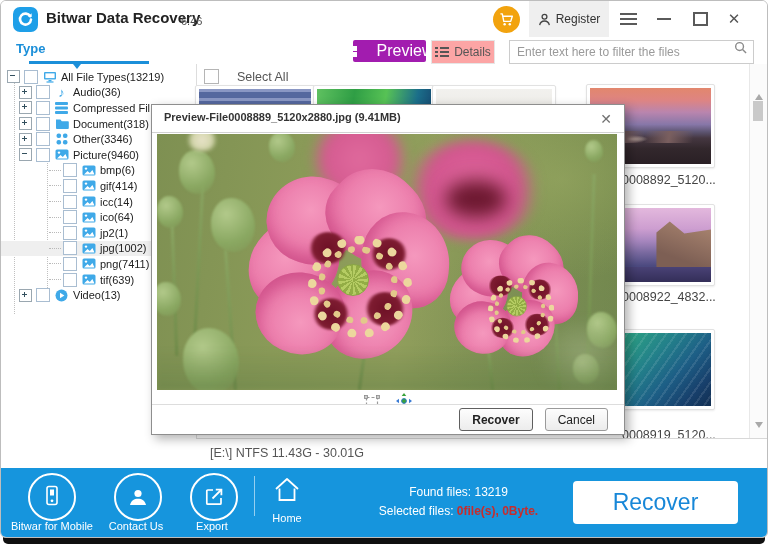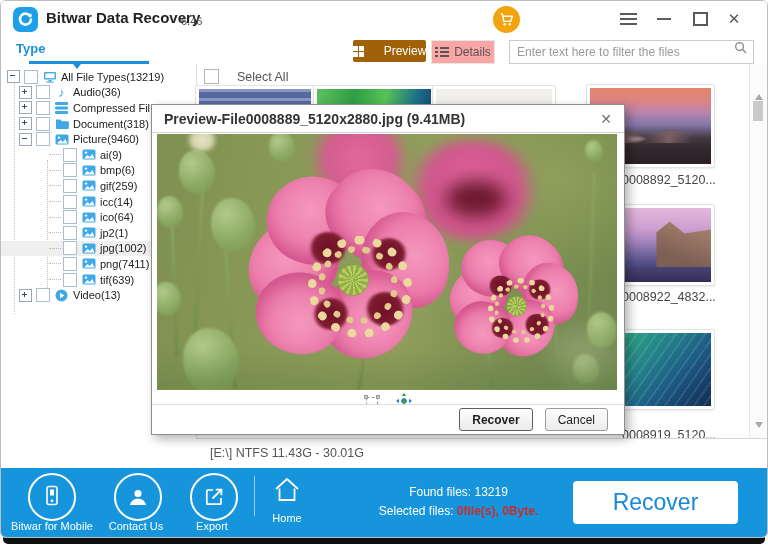--- a/index.html
+++ b/index.html
@@ -19,21 +19,21 @@
   .bars{display:flex;flex-direction:column;gap:3px;}
   .bars i{display:block;width:17px;height:2px;background:#5a5a5a;}
   .minbar{width:14px;height:2px;background:#5a5a5a;}
   .maxbox{width:11px;height:10px;border:2px solid #5a5a5a;}
 
   
   .toolbar{position:absolute;top:36px;left:0;right:0;height:27px;background:#fff;border-bottom:1px solid #e3e3e3;}
   .tab-type{position:absolute;left:15px;top:4px;font-size:13px;font-weight:bold;color:#1B8FD9;cursor:pointer;}
   .tab-underline{position:absolute;left:28px;top:24px;width:120px;height:3px;background:#1B8FD9;}
   .tab-notch{position:absolute;left:72px;top:63px;width:0;height:0;border:4px solid transparent;border-top:5px solid #1B8FD9;z-index:5;}
-  .btn-preview{position:absolute;left:352px;top:3px;width:73px;height:22px;background:#a16207;color:#fff;font-size:12px;display:flex;align-items:center;justify-content:center;gap:20px;border-radius:2px;cursor:pointer;}
+  .btn-preview{position:absolute;left:352px;top:3px;width:73px;height:22px;background:#a21caf;color:#fff;font-size:16px;display:flex;align-items:center;justify-content:center;gap:20px;border-radius:2px;cursor:pointer;}
   .btn-details{position:absolute;left:430px;top:3px;width:62px;height:22px;background:#fca5a5;color:#555;font-size:12px;display:flex;align-items:center;justify-content:center;gap:5px;border:1px solid #e6e6e6;cursor:pointer;}
   .pgrid{display:grid;grid-template-columns:5px 5px;grid-template-rows:5px 5px;gap:1px;}
   .pgrid i{background:#fff;}
   .dlist{display:flex;flex-direction:column;gap:2px;}
   .dlist i{display:flex;align-items:center;gap:2px;}
   .dlist i b{width:3px;height:2px;background:#555;}
   .dlist i s{display:block;width:9px;height:2px;background:#555;}
   .search-wrap{position:absolute;left:508px;top:3px;width:243px;height:22px;border:1px solid #ccc;display:flex;background:#fff;}
   .search-wrap input{border:0;outline:none;flex:1;font-size:12px;padding:0 7px;color:#333;font-family:"Liberation Sans",sans-serif;background:transparent;}
   .search-wrap input::placeholder{color:#9a9a9a;}
@@ -92,21 +92,21 @@
   .bb-label{position:absolute;font-size:11px;color:#fff;text-align:center;cursor:pointer;}
   .bb-div{position:absolute;left:253px;top:8px;width:1px;height:40px;background:rgba(255,255,255,.55);}
   .home-icon{position:absolute;left:271px;top:8px;cursor:pointer;}
   .bb-stats{position:absolute;left:330px;width:255px;top:15px;text-align:center;font-size:12px;line-height:1.6;}
   .red{color:#C62D2D;font-weight:bold;}
   .recover-btn{position:absolute;left:572px;top:13px;width:165px;height:43px;background:#fff;border-radius:4px;color:#1787D8;font-size:23px;display:flex;align-items:center;justify-content:center;cursor:pointer;}
 
   
   .modal{position:absolute;left:150px;top:103px;width:472px;height:329px;background:#fff;border:1px solid #8e8e8e;box-shadow:4px 4px 10px rgba(0,0,0,.30);z-index:30;}
   .modal-title{position:absolute;top:0;left:0;right:0;height:27px;border-bottom:1px solid #d2d2d2;background:#fff;}
-  .modal-title-text{position:absolute;left:12px;top:6px;font-size:14px;font-weight:bold;color:#333;}
+  .modal-title-text{position:absolute;left:12px;top:6px;font-size:11px;font-weight:bold;color:#333;}
   .modal-close{position:absolute;right:8px;top:4px;width:20px;height:20px;display:flex;align-items:center;justify-content:center;font-size:14px;color:#707070;cursor:pointer;}
   .preview{position:absolute;left:5px;top:29px;width:460px;height:256px;overflow:hidden;}
   .zoom-icons{position:absolute;left:0;right:0;top:288px;height:16px;display:flex;justify-content:center;gap:16px;}
   .zi{display:flex;align-items:center;justify-content:center;cursor:pointer;}
   .modal-footer{position:absolute;left:0;right:0;bottom:0;height:29px;border-top:1px solid #ddd;display:flex;justify-content:flex-end;align-items:center;gap:12px;padding-right:16px;background:#fff;}
   .mbtn{height:21px;padding:0 12px;background:linear-gradient(#fdfdfd,#ececec);border:1px solid #9a9a9a;border-radius:3px;font-size:12px;color:#222;display:flex;align-items:center;cursor:pointer;}
   .mbtn.primary{font-weight:bold;border-color:#5f5f5f;}
 
   
   .pscene{position:relative;width:100%;height:100%;background:
@@ -160,20 +160,29 @@
       </div>
       <div class="app-title">Bitwar Data Recovery</div>
       <div class="app-version">6.46</div>
       <div class="cart-btn">
         <svg width="15" height="15" viewBox="0 0 16 16">
             <path d="M1.5 2h2l1.6 8h7.4l1.7-5.5H4.4" fill="none" stroke="#fff" stroke-width="1.5" stroke-linejoin="round"></path>
             <circle cx="6" cy="13" r="1.3" fill="#fff"></circle>
             <circle cx="11.5" cy="13" r="1.3" fill="#fff"></circle>
           </svg>
       </div>
+      <div class="register-btn">
+        <span>
+            <svg width="13" height="13" viewBox="0 0 14 14">
+              <circle cx="7" cy="4" r="2.6" fill="none" stroke="#444" stroke-width="1.4"></circle>
+              <path d="M1.8 13c.6-3 2.6-4.4 5.2-4.4S11.6 10 12.2 13" fill="none" stroke="#444" stroke-width="1.4"></path>
+            </svg>
+          </span>
+        <span>Register</span>
+      </div>
       <div class="wc wc-menu">
           <span class="bars">
             <i></i>
             <i></i>
             <i></i>
           </span>
         </div>
       <div class="wc wc-min">
           <span class="minbar"></span>
         </div>
@@ -269,20 +278,33 @@
           <span class="exp plus"></span>
           <span class="cb"></span>
           <span class="nico">
               <svg width="14" height="11" viewBox="0 0 14 11">
                 <path d="M1 1.5h4.4l1.4 1.8H13a.8.8 0 0 1 .8.8v6a.9.9 0 0 1-.9.9H1.9A.9.9 0 0 1 1 10.1z" fill="#3FA9E8"></path>
               </svg>
             </span>
           <span class="tlabel">Document(318)</span>
         </div>
 
+        <div class="trow lvl1">
+          <span class="exp plus"></span>
+          <span class="cb"></span>
+          <span class="nico">
+              <svg width="12" height="12" viewBox="0 0 12 12">
+                <rect x="0.5" y="0.5" width="4.6" height="4.6" rx="2" fill="#3FA9E8"></rect>
+                <rect x="6.9" y="0.5" width="4.6" height="4.6" rx="2" fill="#3FA9E8"></rect>
+                <rect x="0.5" y="6.9" width="4.6" height="4.6" rx="2" fill="#3FA9E8"></rect>
+                <rect x="6.9" y="6.9" width="4.6" height="4.6" rx="2" fill="#3FA9E8"></rect>
+              </svg>
+            </span>
+          <span class="tlabel">Other(3346)</span>
+        </div>
 
         <div class="trow lvl1">
           <span class="exp"></span>
           <span class="cb"></span>
           <span class="nico">
               <svg width="14" height="11" viewBox="0 0 14 11">
                 <rect x="0.5" y="0.5" width="13" height="10" rx="1.5" fill="#3FA9E8"></rect>
                 <circle cx="4" cy="3.6" r="1.2" fill="#fff"></circle>
                 <path d="M2 9.5 5.5 6l2.3 2 2.6-3 2.1 4.5z" fill="#fff"></path>
               </svg>
@@ -293,45 +315,33 @@
         <div class="trow lvl2">
           <span class="conn"></span>
           <span class="cb"></span>
           <span class="nico">
               <svg width="14" height="11" viewBox="0 0 14 11">
                 <rect x="0.5" y="0.5" width="13" height="10" rx="1.5" fill="#3FA9E8"></rect>
                 <circle cx="4" cy="3.6" r="1.2" fill="#fff"></circle>
                 <path d="M2 9.5 5.5 6l2.3 2 2.6-3 2.1 4.5z" fill="#fff"></path>
               </svg>
             </span>
-          <span class="tlabel">ai(9)</span>
+          <span class="tlabel">bmp(6)</span>
         </div>
         <div class="trow lvl2">
           <span class="conn"></span>
           <span class="cb"></span>
           <span class="nico">
               <svg width="14" height="11" viewBox="0 0 14 11">
                 <rect x="0.5" y="0.5" width="13" height="10" rx="1.5" fill="#3FA9E8"></rect>
                 <circle cx="4" cy="3.6" r="1.2" fill="#fff"></circle>
                 <path d="M2 9.5 5.5 6l2.3 2 2.6-3 2.1 4.5z" fill="#fff"></path>
               </svg>
             </span>
-          <span class="tlabel">bmp(6)</span>
-        </div>
-        <div class="trow lvl2">
-          <span class="conn"></span>
-          <span class="cb"></span>
-          <span class="nico">
-              <svg width="14" height="11" viewBox="0 0 14 11">
-                <rect x="0.5" y="0.5" width="13" height="10" rx="1.5" fill="#3FA9E8"></rect>
-                <circle cx="4" cy="3.6" r="1.2" fill="#fff"></circle>
-                <path d="M2 9.5 5.5 6l2.3 2 2.6-3 2.1 4.5z" fill="#fff"></path>
-              </svg>
-            </span>
-          <span class="tlabel">gif(259)</span>
+          <span class="tlabel">gif(414)</span>
         </div>
         <div class="trow lvl2">
           <span class="conn"></span>
           <span class="cb"></span>
           <span class="nico">
               <svg width="14" height="11" viewBox="0 0 14 11">
                 <rect x="0.5" y="0.5" width="13" height="10" rx="1.5" fill="#3FA9E8"></rect>
                 <circle cx="4" cy="3.6" r="1.2" fill="#fff"></circle>
                 <path d="M2 9.5 5.5 6l2.3 2 2.6-3 2.1 4.5z" fill="#fff"></path>
               </svg>

